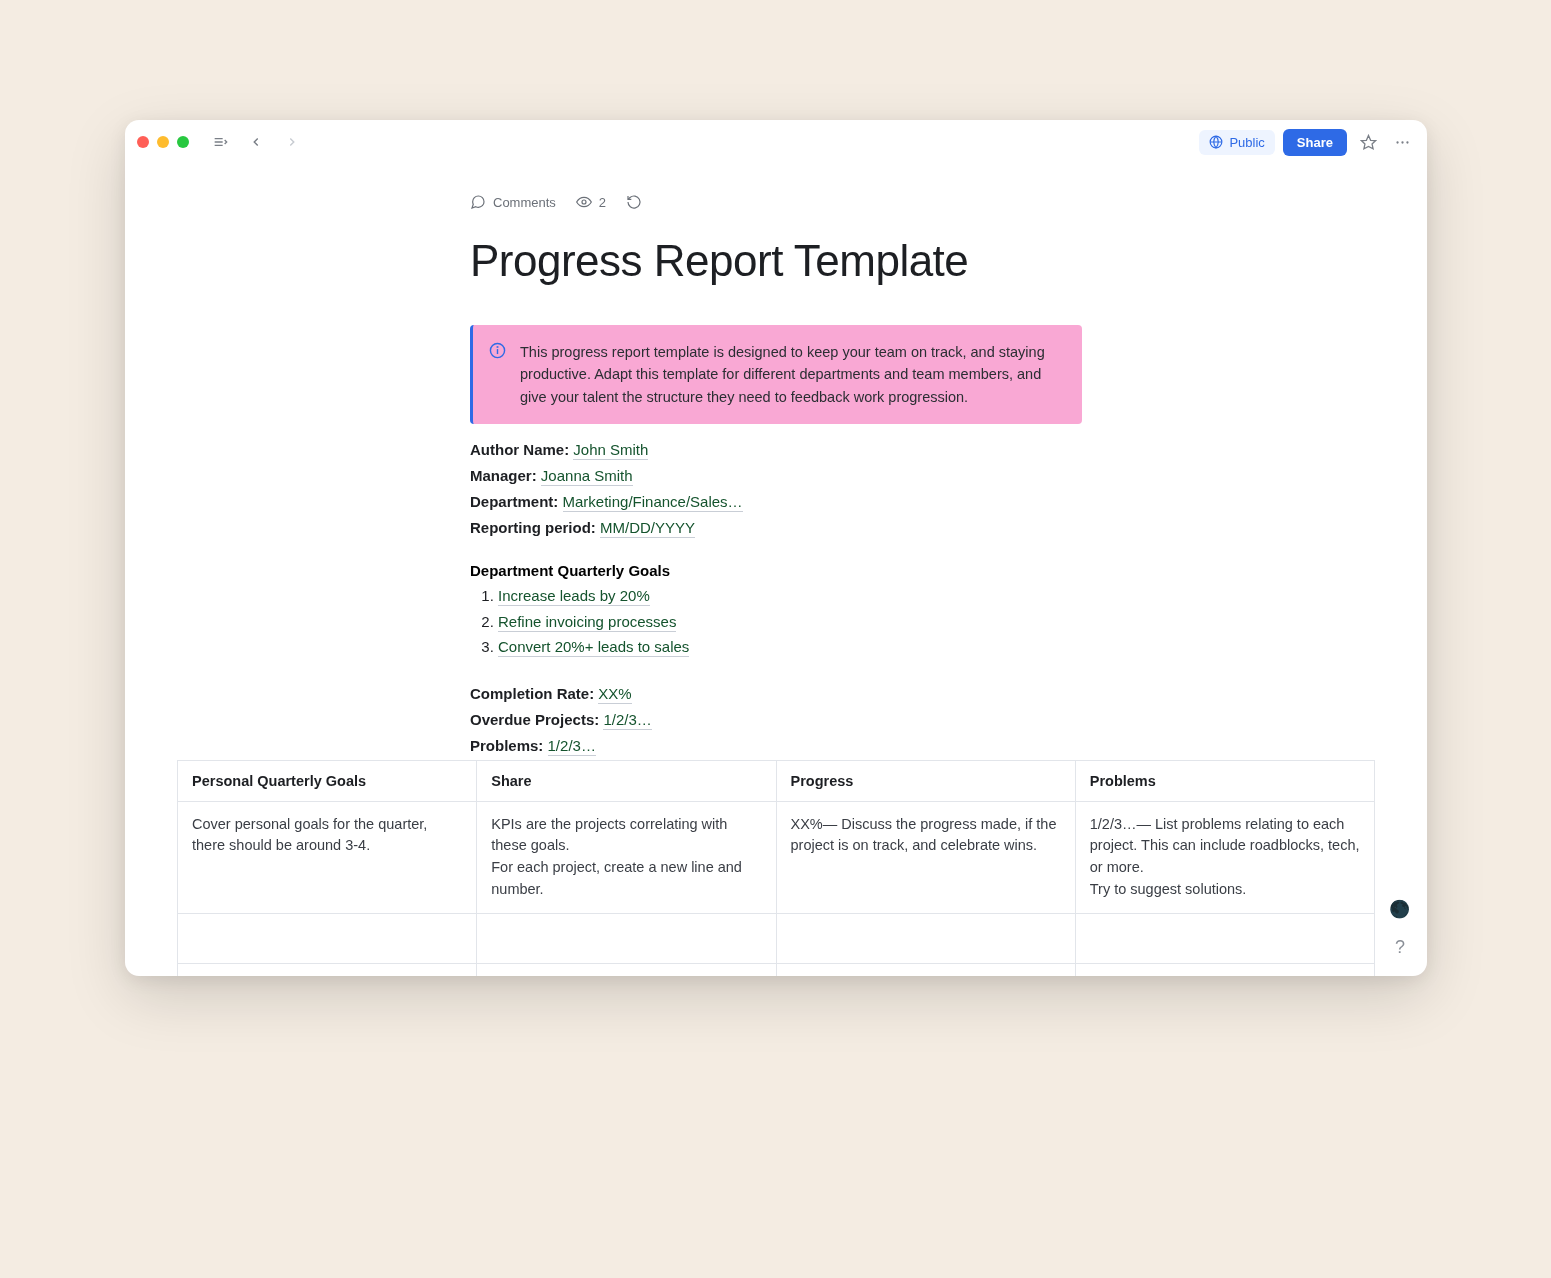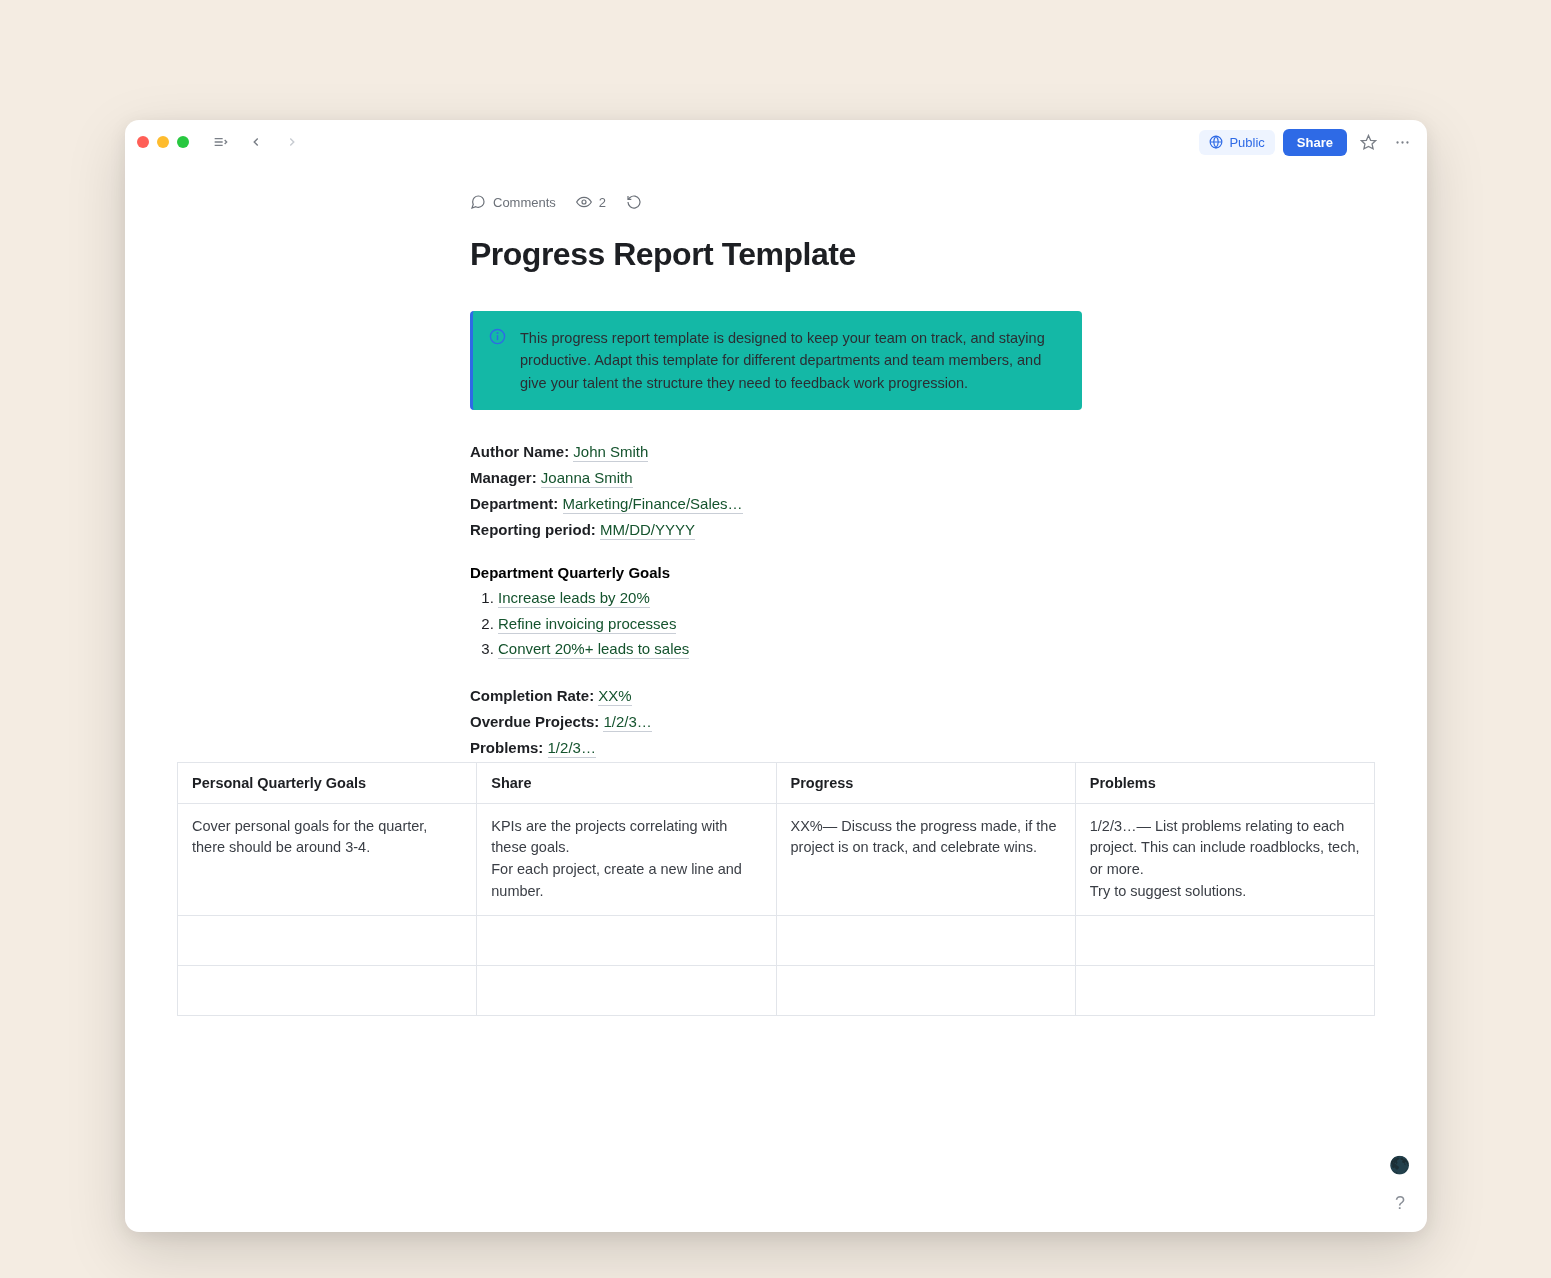--- a/index.html
+++ b/index.html
@@ -9,21 +9,21 @@
     width: 1551px;
     height: 1278px;
     position: relative;
     overflow: hidden;
   }
   .window {
     position: absolute;
     top: 120px;
     left: 125px;
     width: 1302px;
-    height: 1112px;
+    height: 856px;
     background: #fff;
     border-radius: 14px;
     box-shadow: 0 20px 60px rgba(0,0,0,0.15), 0 4px 18px rgba(0,0,0,0.08);
     overflow: hidden;
     display: flex;
     flex-direction: column;
   }
   .titlebar {
     height: 44px;
     display: flex;
@@ -63,35 +63,35 @@
     width: 612px;
     margin: 30px auto 0 auto;
   }
   .meta-row {
     display: flex; align-items: flex-start; gap: 20px;
     color: #6b7078; font-size: 13px;
     margin-bottom: 26px;
   }
   .meta-item { display: flex; align-items: center; gap: 7px; cursor: pointer; }
   .doc-title {
-    font-size: 32px;
-    font-weight: 700;
+    font-size: 44px;
+    font-weight: 400;
     letter-spacing: -0.5px;
     line-height: 1.15;
     color: #1d1f23;
     margin-bottom: 38px;
   }
   .callout {
     display: flex;
     gap: 14px;
-    background: #14b8a6;
+    background: #f9a8d4;
     border-left: 3px solid #2e6ae6;
     padding: 16px 20px 16px 16px;
     border-radius: 4px;
-    margin-bottom: 30px;
+    margin-bottom: 14px;
   }
   .callout .info-icon { color: #2e6ae6; flex-shrink: 0; margin-top: 1px; }
   .callout-text { font-size: 14.5px; line-height: 1.55; color: #2b2e33; }
   .field-line { font-size: 15px; line-height: 1.6; color: #1d1f23; margin-bottom: 2px; }
   .field-line strong { font-weight: 600; }
   .placeholder {
     color: #14532d;
     border-bottom: 1px solid #c9ced6;
     padding-bottom: 1px;
   }

